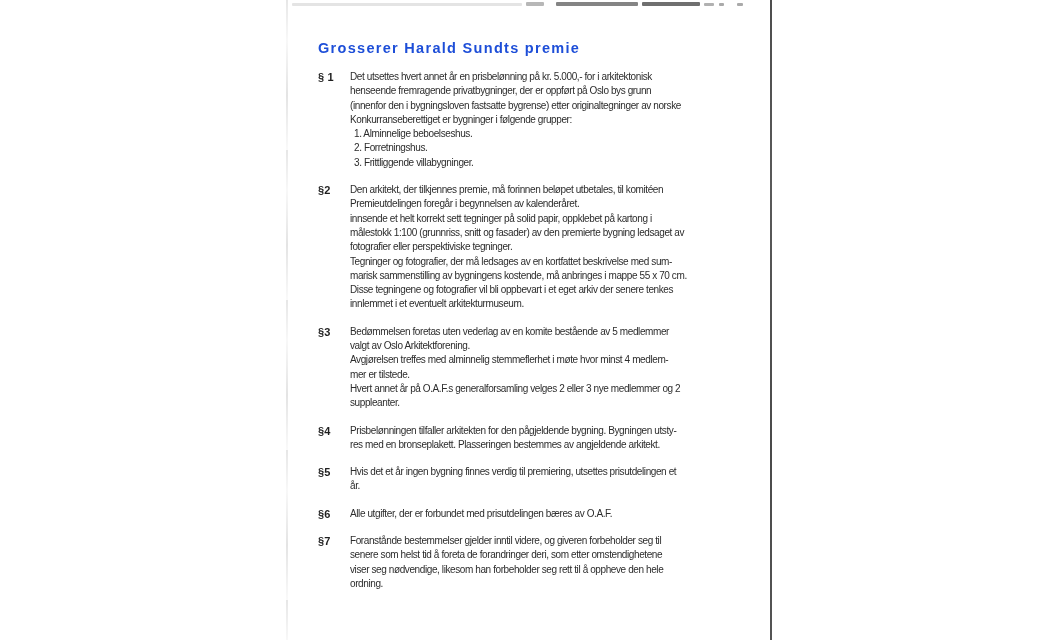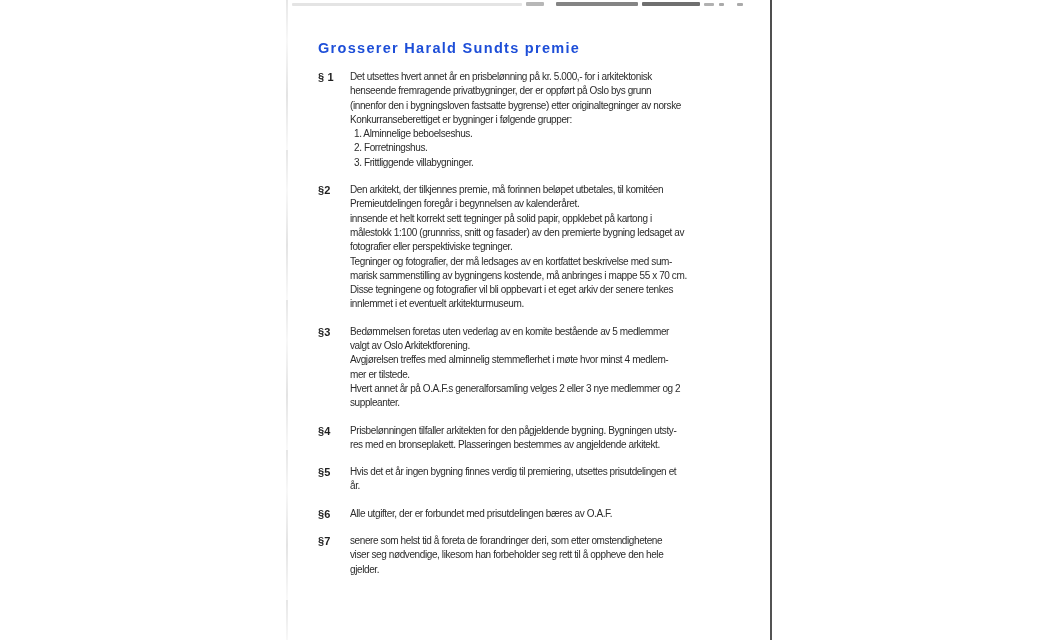--- a/index.html
+++ b/index.html
@@ -165,19 +165,20 @@
   <div class="section">
     <div class="mark">§6</div>
     <div class="lines">
           <div class="line">Alle utgifter, der er forbundet med prisutdelingen bæres av O.A.F.</div>
         </div>
   </div>
 
   <div class="section">
     <div class="mark">§7</div>
     <div class="lines">
+          <div class="line">Foranstånde bestemmelser gjelder inntil videre, og giveren forbeholder seg til</div>
           <div class="line">senere som helst tid å foreta de forandringer deri, som etter omstendighetene</div>
           <div class="line">viser seg nødvendige, likesom han forbeholder seg rett til å oppheve den hele</div>
-          <div class="line">gjelder.</div>
+          <div class="line">ordning.</div>
         </div>
   </div>
 </div>
 </div>
 
 </body></html>

